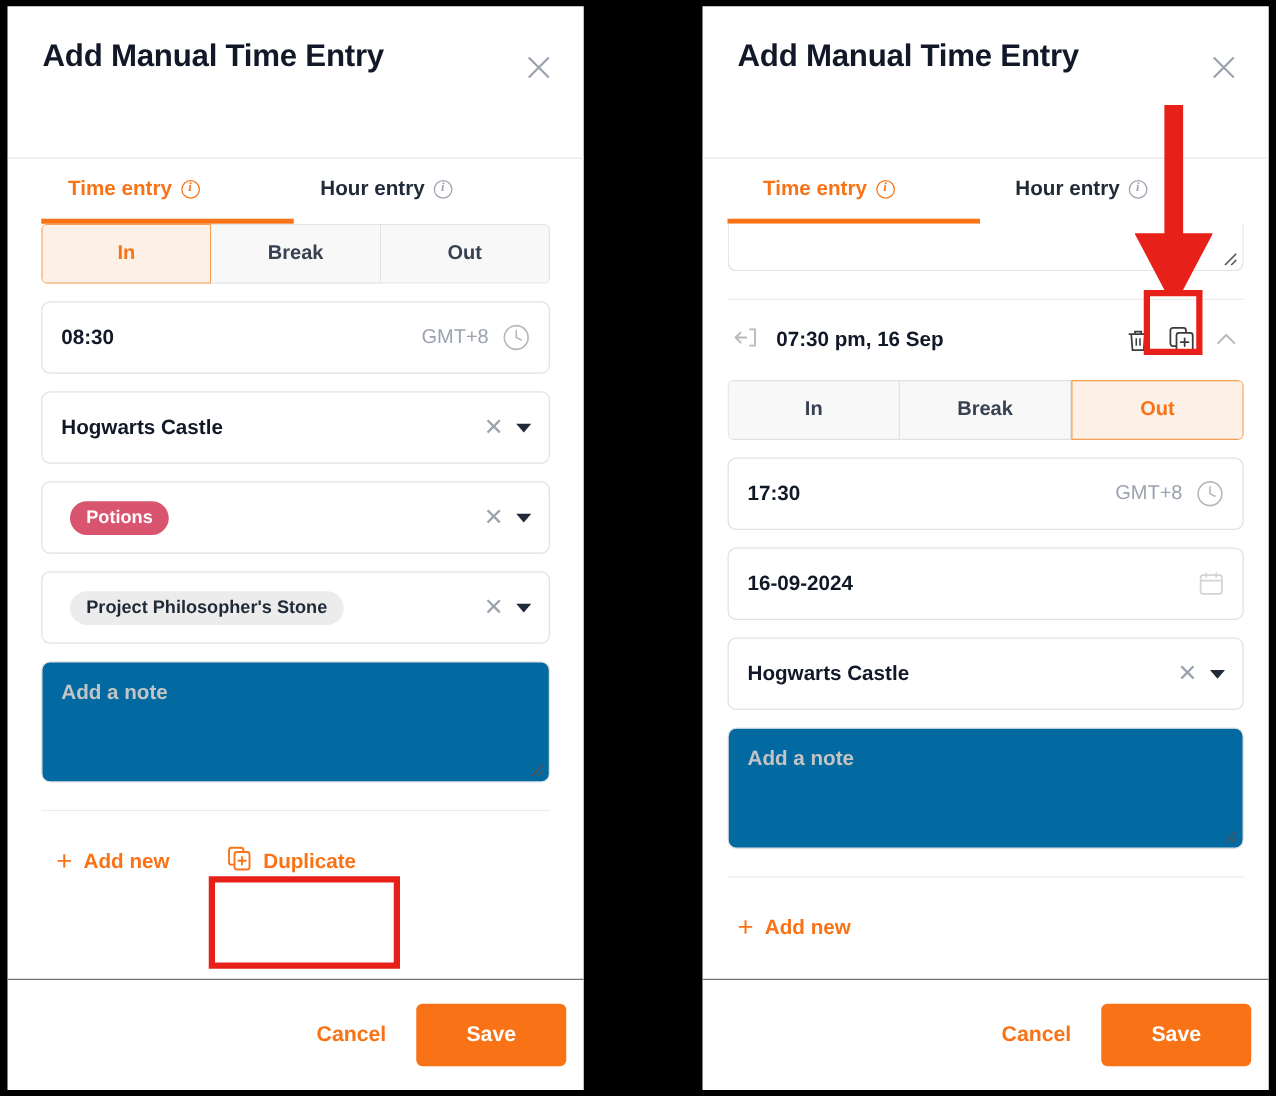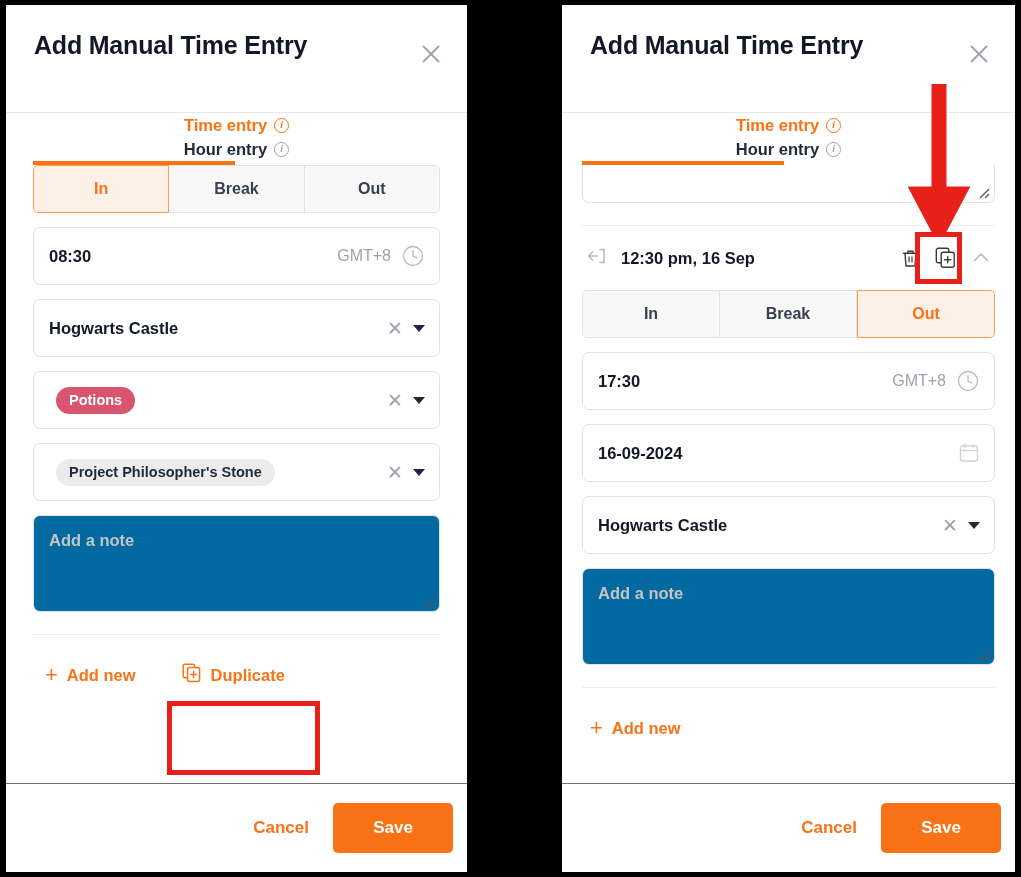--- a/index.html
+++ b/index.html
@@ -27,21 +27,21 @@
     height: 867px;
     background: #ffffff;
     overflow: hidden;
   }
   #panel-left  { left: 6px;   width: 461px; }
   #panel-right { left: 562px; width: 453px; }
 
   
   .dialog-header {
     position: relative;
-    height: 108px;
+    height: 122px;
     border-bottom: 1px solid #e8e8e8;
     display: flex;
     align-items: flex-start;
     padding: 27px 24px 0 28px;
   }
   .dialog-title {
     font-size: 25px;
     font-weight: bold;
     color: #111827;
     letter-spacing: -0.2px;
@@ -56,21 +56,20 @@
     cursor: pointer;
   }
   .close-btn svg { display: block; }
 
   
   .tabs-row {
     display: flex;
     padding: 0 0 0 0;
     height: 48px;
     align-items: center;
-    flex-direction: column;
   }
   .tab {
     display: flex;
     align-items: center;
     gap: 7px;
     font-size: 16.5px;
     font-weight: bold;
     cursor: pointer;
     height: 48px;
     justify-content: center;
@@ -471,21 +470,21 @@
       <div class="hr hr-top"></div>
     </div>
 
     <div class="entry-row">
       <span>
         <svg width="22" height="22" viewBox="0 0 22 22">
           <path d="M11 11 H3 M6.5 7 L2.5 11 L6.5 15" stroke="#b9b9b9" stroke-width="1.5" fill="none" stroke-linecap="round" stroke-linejoin="round"></path>
           <path d="M14 4.5 H18 V17.5 H14" stroke="#b9b9b9" stroke-width="1.5" fill="none" stroke-linecap="round"></path>
         </svg>
       </span>
-      <span class="entry-row-label">12:30 pm, 16 Sep</span>
+      <span class="entry-row-label">07:30 pm, 16 Sep</span>
       <span class="entry-row-actions">
         <span class="icon-btn">
           <svg width="21" height="21" viewBox="0 0 21 21">
             <path d="M3.5 5.2 H17.5" stroke="#3b3b3b" stroke-width="1.4" stroke-linecap="round"></path>
             <path d="M8 5.2 V3.2 H13 V5.2" stroke="#3b3b3b" stroke-width="1.4" fill="none"></path>
             <path d="M5 5.2 L6 18 H15 L16 5.2" stroke="#3b3b3b" stroke-width="1.4" fill="none"></path>
             <path d="M9 8.5 V14.5 M12 8.5 V14.5" stroke="#3b3b3b" stroke-width="1.2"></path>
           </svg>
         </span>
         <span class="icon-btn">

